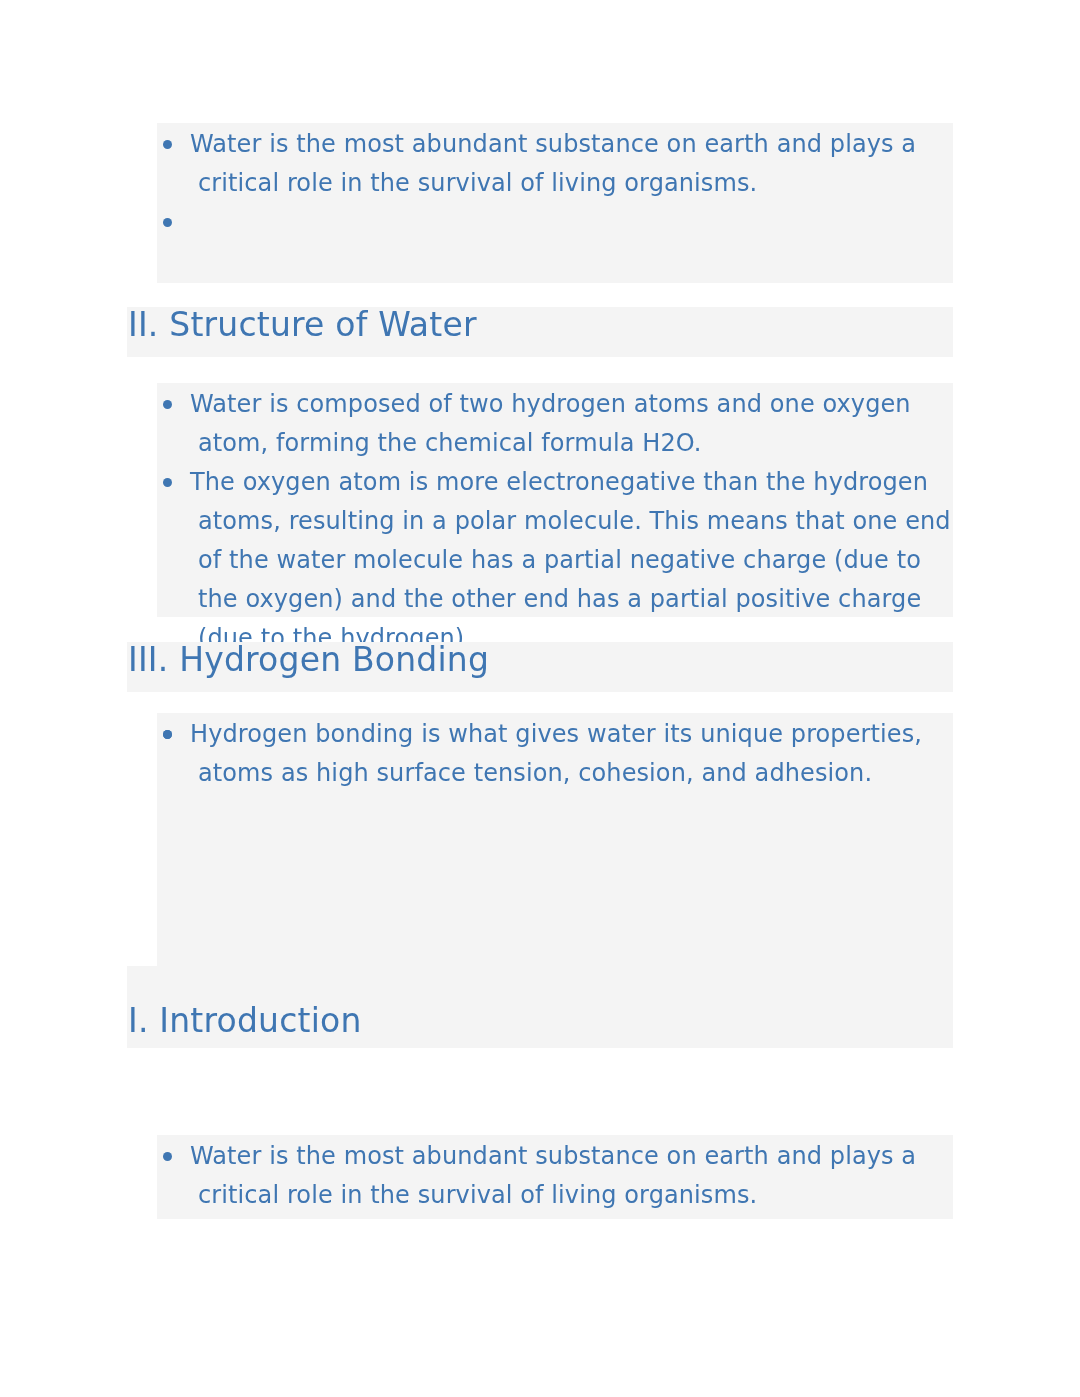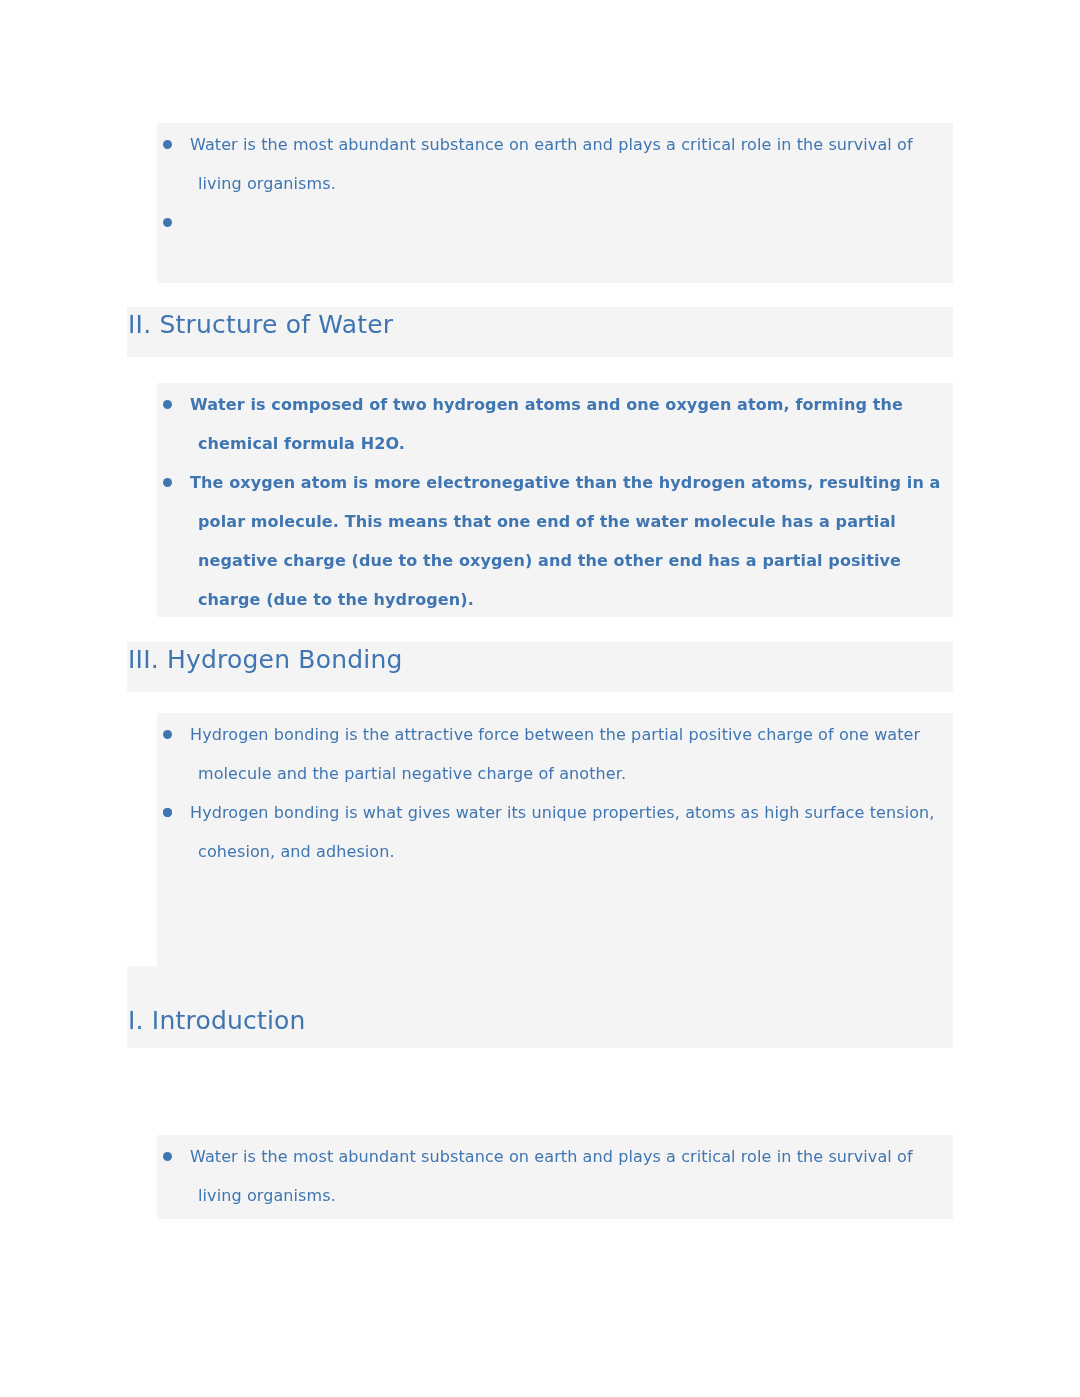--- a/index.html
+++ b/index.html
@@ -25,48 +25,48 @@
     color: var(--text-blue);
   }
   
   .bullet-block { left: 157px; width: 796px; padding: 2px 0 0 0; }
   .bullet-block ul { list-style: none; }
   .bullet-block li {
     position: relative;
     padding-left: 41px;
     padding-right: 2px;
     text-indent: -8px;
-    font-size: 16px;
+    font-size: 24px;
     line-height: 39px;
     letter-spacing: 0.1px;
   }
   .dot {
     position: absolute;
     left: 6px;
     top: 15px;
     width: 9px;
     height: 9px;
     border-radius: 50%;
     background: var(--text-blue);
     text-indent: 0;
   }
   
   .heading-block { left: 127px; width: 826px; }
   .heading-block h2 {
-    font-size: 25px;
+    font-size: 33px;
     font-weight: normal;
     line-height: 30px;
     padding: 3px 0 0 1px;
     letter-spacing: 0.2px;
     color: var(--text-blue);
   }
   
   .b1 { top: 123px;  height: 160px; }
   .b2 { top: 307px;  height: 50px;  }
-  .b3 { top: 383px;  height: 234px; font-weight: bold; }
+  .b3 { top: 383px;  height: 234px; }
   .b4 { top: 642px;  height: 50px;  }
   .b5 { top: 713px;  height: 276px; }
   .b6 { top: 966px; height: 82px;  }
   .b6 h2 { padding-top: 40px; }
   .b7 { top: 1135px; height: 84px;  }
 </style>
 </head>
 <body>
 
 <div class="page">
@@ -101,24 +101,20 @@
   </section>
 
   <section class="block heading-block b4">
     <h2>III. Hydrogen Bonding</h2>
   </section>
 
   <section class="block bullet-block b5">
     <ul>
       <li>
         <span class="dot"></span>
-        <span>Hydrogen bonding is the attractive force between the partial positive charge of one water molecule and the partial negative charge of another.</span>
-      </li>
-      <li>
-        <span class="dot"></span>
       </li>
       <li>
         <span class="dot"></span>
         <span>Hydrogen bonding is what gives water its unique properties, atoms as high surface tension, cohesion, and adhesion.</span>
       </li>
     </ul>
   </section>
 
   <section class="block heading-block b6">
     <h2>I. Introduction</h2>

